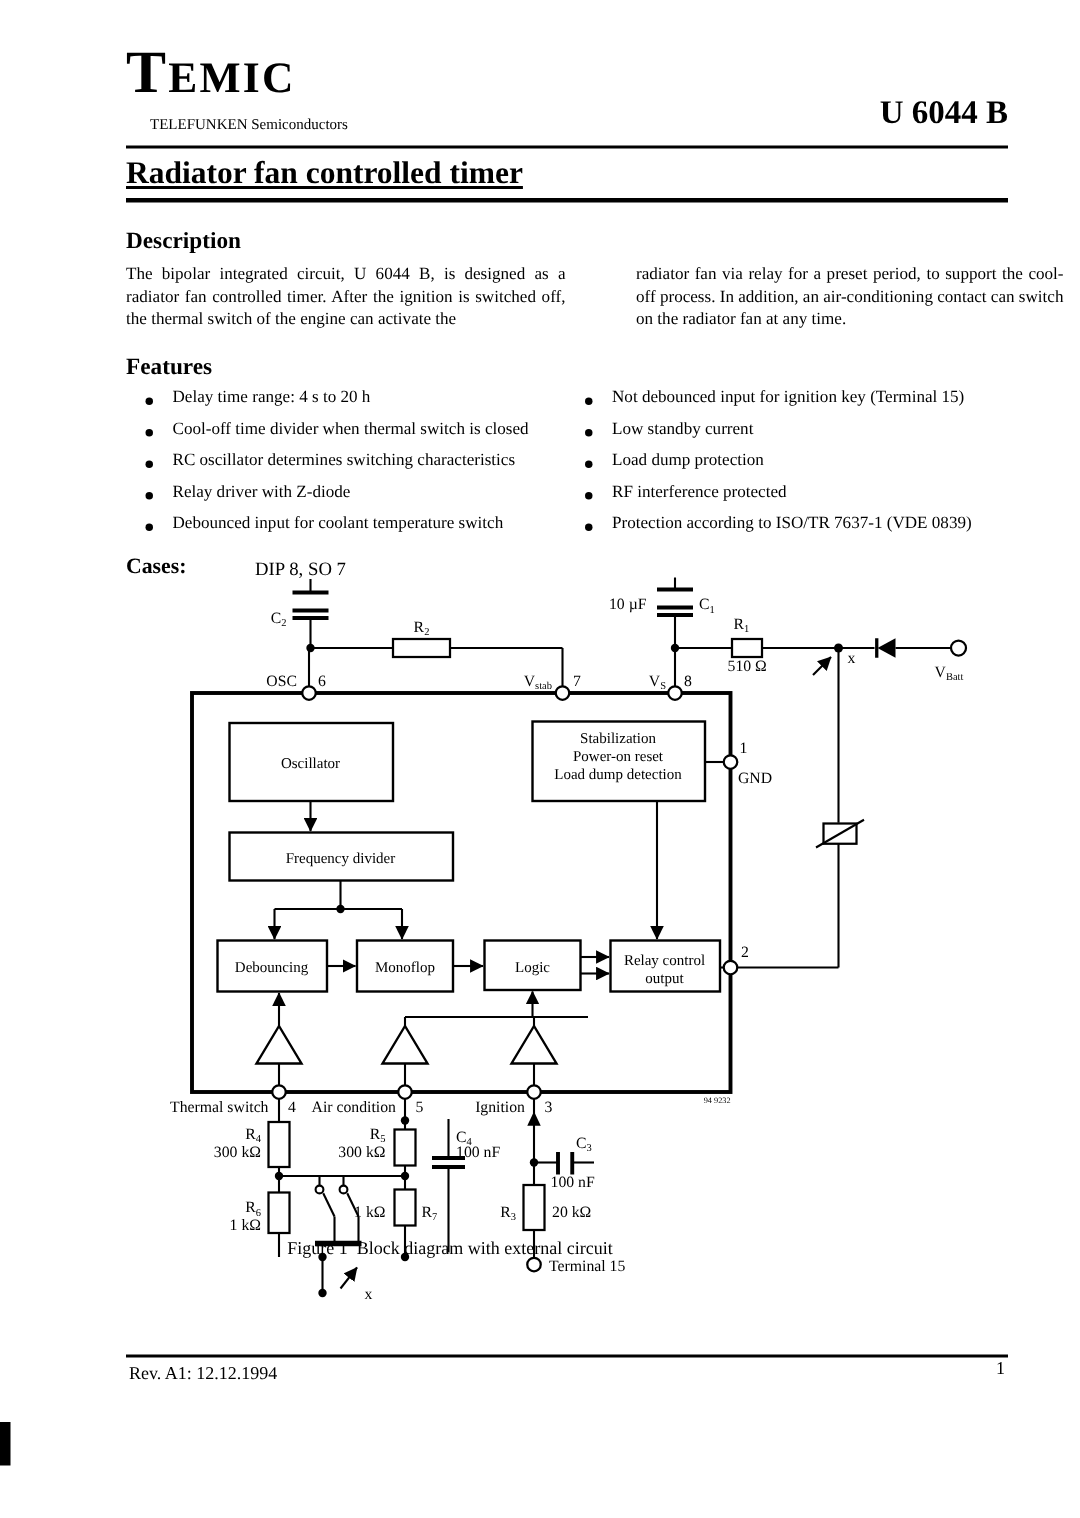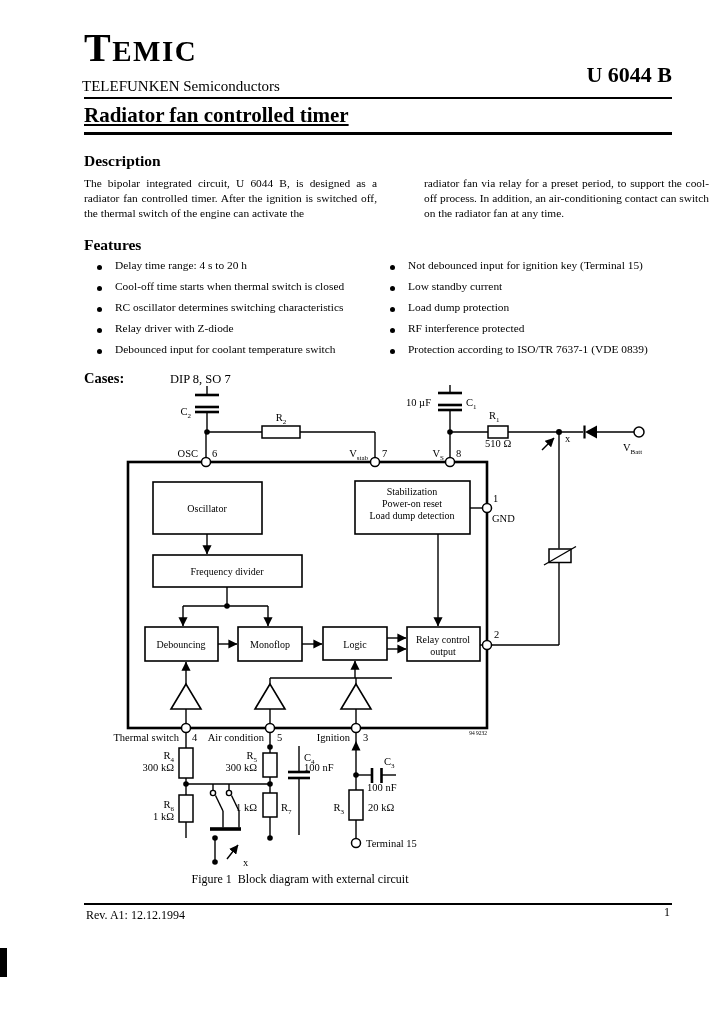--- a/index.html
+++ b/index.html
@@ -5,42 +5,42 @@
   html,body{margin:0;padding:0;}
   body{
     width:720px;height:1012px;position:relative;overflow:hidden;
     background:#ffffff;color:#000;
     font-family:"Liberation Serif", serif;
   }
   .abs{position:absolute;}
   
   .logo{left:84px;top:28px;font-size:29px;font-weight:bold;letter-spacing:1.5px;line-height:1;}
   .logo::first-letter{font-size:40px;}
-  .subtitle{left:82px;top:78px;font-size:15px;}
+  .subtitle{left:100px;top:78px;font-size:10px;}
   .part{right:48px;top:62px;font-size:22px;font-weight:bold;}
   .rule{left:84px;width:588px;background:#000;}
   .rule1{top:97px;height:2px;}
   .title{left:84px;top:103px;font-size:21px;font-weight:bold;text-decoration:underline;}
   .rule2{top:132px;height:3px;}
   
   .h2{font-size:15.5px;font-weight:bold;}
   .desc-h{left:84px;top:152px;}
   .col{font-size:11.4px;line-height:14.8px;text-align:justify;}
   .col1{left:84px;top:176px;width:293px;}
   .col2{left:388px;top:176px;width:285px;margin-left:36px;}
   
   .feat-h{left:84px;top:236px;}
   .fitem{position:absolute;font-size:11.4px;white-space:nowrap;}
   .bullet{position:absolute;width:5px;height:5px;border-radius:50%;background:#000;}
   
   .cases-l{left:84px;top:370px;font-size:14.5px;font-weight:bold;}
   .cases-v{left:170px;top:372px;font-size:12.5px;}
   
   .figsvg{left:0;top:380px;}
-  .caption{left:0;top:872px;width:600px;text-align:center;font-size:12px;}
+  .caption{left:0;top:825px;width:600px;text-align:center;font-size:12px;}
   
   .frule{top:903px;height:1.6px;}
   .rev{left:86px;top:908px;font-size:12px;}
   .pageno{right:50px;top:905px;font-size:12px;}
   .edge-mark{left:0;top:948px;width:7px;height:29px;background:#000;}
   
   svg{font-family:"Liberation Serif", serif;}
   svg text{fill:#000;stroke:none;font-size:10.5px;}
   svg .sub{font-size:7px;}
   svg .blk{font-size:10px;}
@@ -59,21 +59,21 @@
 <div class="abs rule rule2"></div>
 
 <div class="abs h2 desc-h">Description</div>
 <div class="abs col col1">The bipolar integrated circuit, U 6044 B, is designed as a radiator fan controlled timer. After the ignition is switched off, the thermal switch of the engine can activate the</div>
 <div class="abs col col2">radiator fan via relay for a preset period, to support the cool-off process. In addition, an air-conditioning contact can switch on the radiator fan at any time.</div>
 
 <div class="abs h2 feat-h">Features</div>
 <div class="bullet" style="left:97px;top:265px"></div>
 <div class="fitem" style="left:115px;top:259px">Delay time range: 4 s to 20 h</div>
 <div class="bullet" style="left:97px;top:286px"></div>
-<div class="fitem" style="left:115px;top:280px">Cool-off time starts when thermal switch is closed</div>
+<div class="fitem" style="left:115px;top:280px">Cool-off time divider when thermal switch is closed</div>
 <div class="bullet" style="left:97px;top:307px"></div>
 <div class="fitem" style="left:115px;top:301px">RC oscillator determines switching characteristics</div>
 <div class="bullet" style="left:97px;top:328px"></div>
 <div class="fitem" style="left:115px;top:322px">Relay driver with Z-diode</div>
 <div class="bullet" style="left:97px;top:349px"></div>
 <div class="fitem" style="left:115px;top:343px">Debounced input for coolant temperature switch</div>
 <div class="bullet" style="left:390px;top:265px"></div>
 <div class="fitem" style="left:408px;top:259px">Not debounced input for ignition key (Terminal 15)</div>
 <div class="bullet" style="left:390px;top:286px"></div>
 <div class="fitem" style="left:408px;top:280px">Low standby current</div>

